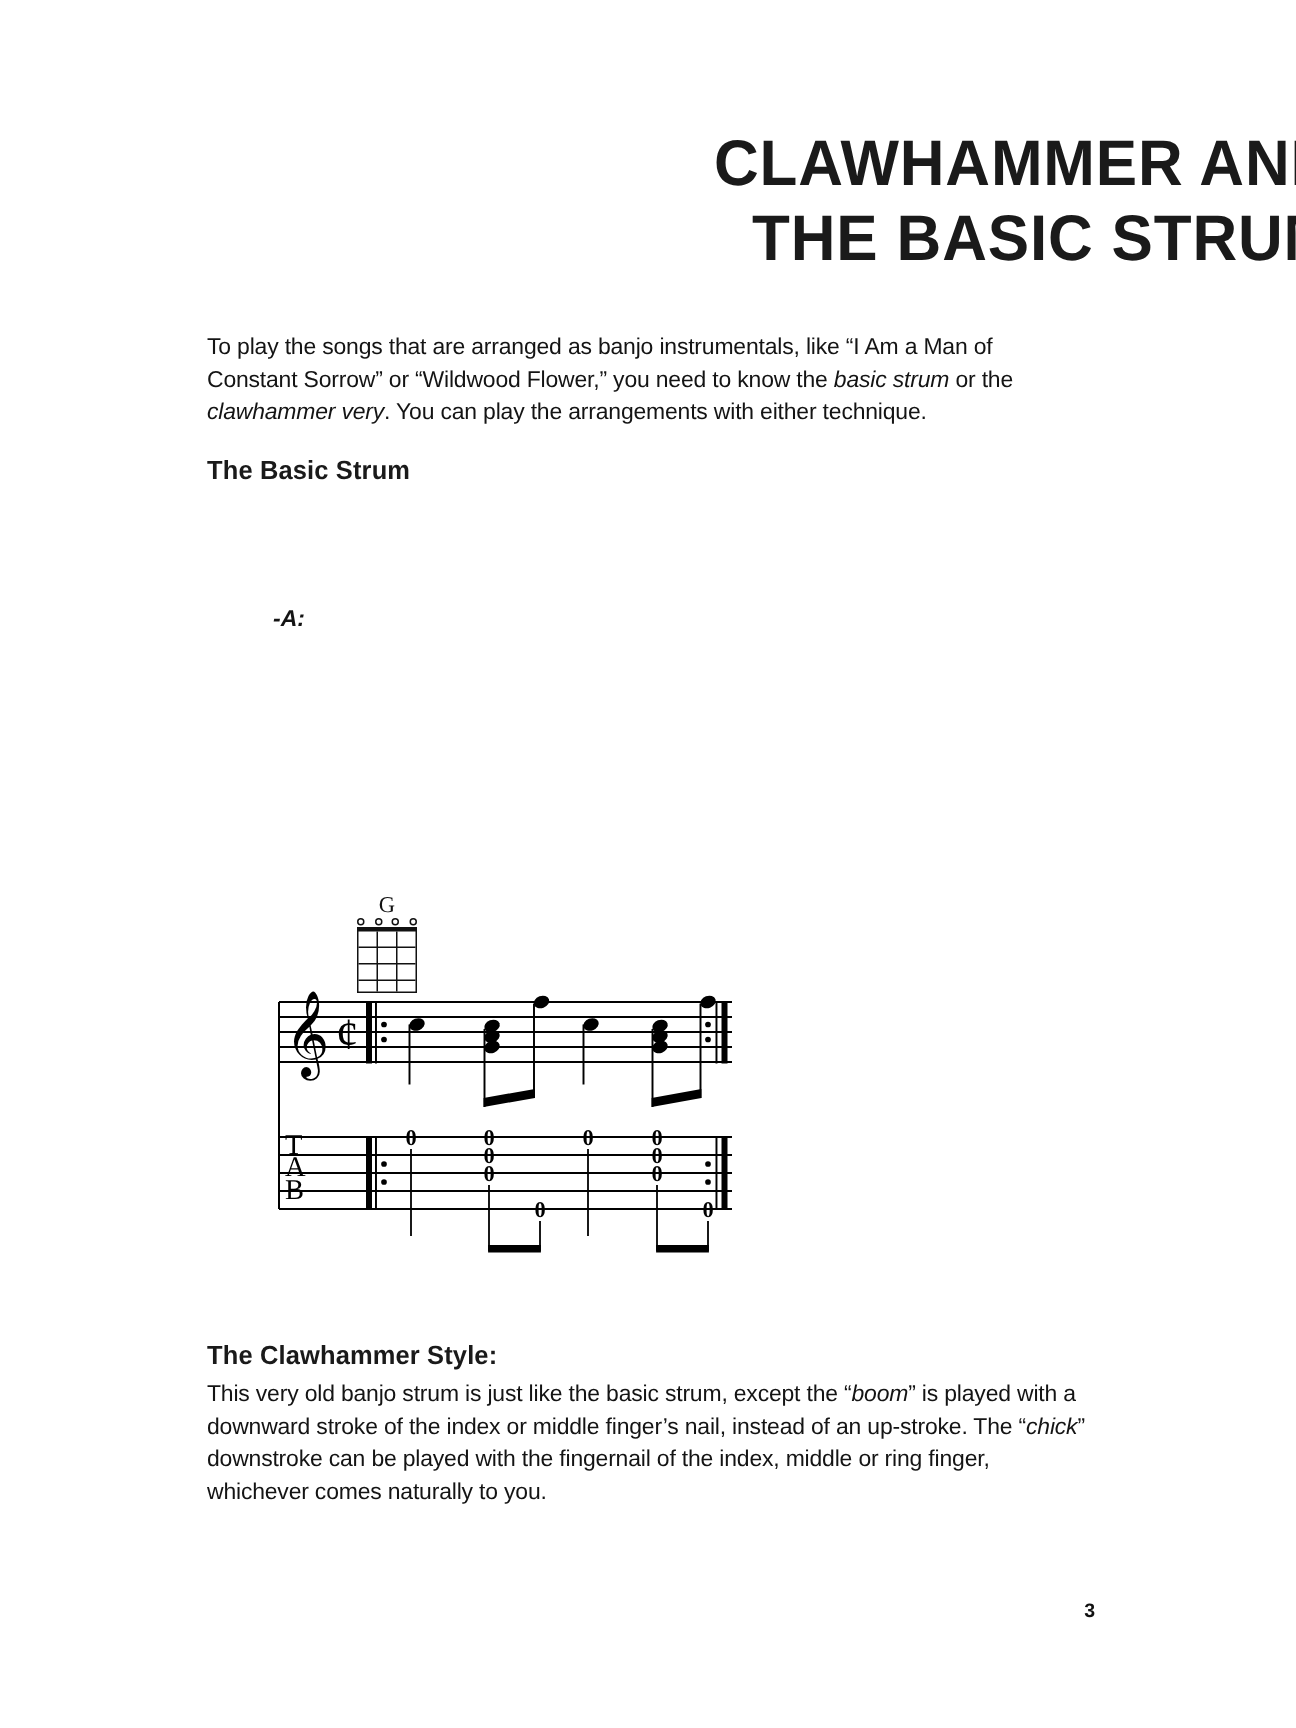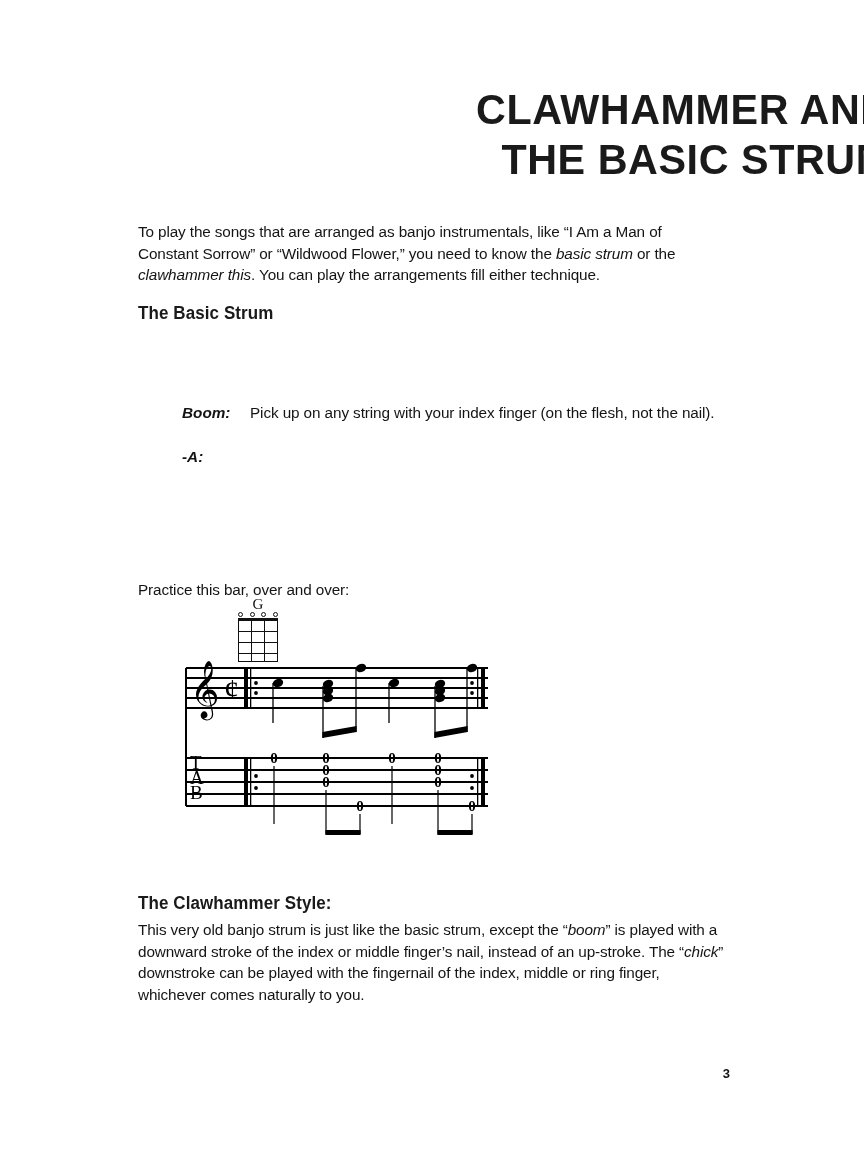--- a/index.html
+++ b/index.html
@@ -143,42 +143,35 @@
 
 <div class="page">
 
   <div class="title-block">
     <div class="title-line">CLAWHAMMER AND</div>
     <div class="title-line">THE BASIC STRUM</div>
   </div>
 
   <div class="body-col" style="top:221px;">
     <p class="para">
-      <span>To play the songs that are arranged as banjo instrumentals, like “I Am a Man of Constant Sorrow” or “Wildwood Flower,” you need to know the </span><i>basic strum</i><span> or the </span><i>clawhammer this</i><span>. You can play the arrangements fill either technique.</span>
+      <span>To play the songs that are arranged as banjo instrumentals, like “I Am a Man of Constant Sorrow” or “Wildwood Flower,” you need to know the </span><i>basic strum</i><span> or the </span><i>clawhammer very</i><span>. You can play the arrangements with either technique.</span>
     </p>
   </div>
 
   <div class="body-col" style="top:303px;">
     <div class="sec-head">The Basic Strum</div>
   </div>
 
 
   <div class="deflist">
-    <div class="defrow">
-      <div class="defterm">Boom:</div>
-      <div class="defdesc">Pick up on any string with your index finger (on the flesh, not the nail).</div>
-    </div>
     <div class="defrow">
       <div class="defterm">-A:</div>
     </div>
   </div>
 
-  <div class="body-col" style="top:579px;">
-    <p class="para">Practice this bar, over and over:</p>
-  </div>
 
   <div class="notation">
 
     <div class="chordbox">
       <div class="chordname">G</div>
       <div class="openrow">
         <span class="opencirc"></span>
         <span class="opencirc"></span>
         <span class="opencirc"></span>
         <span class="opencirc"></span>

